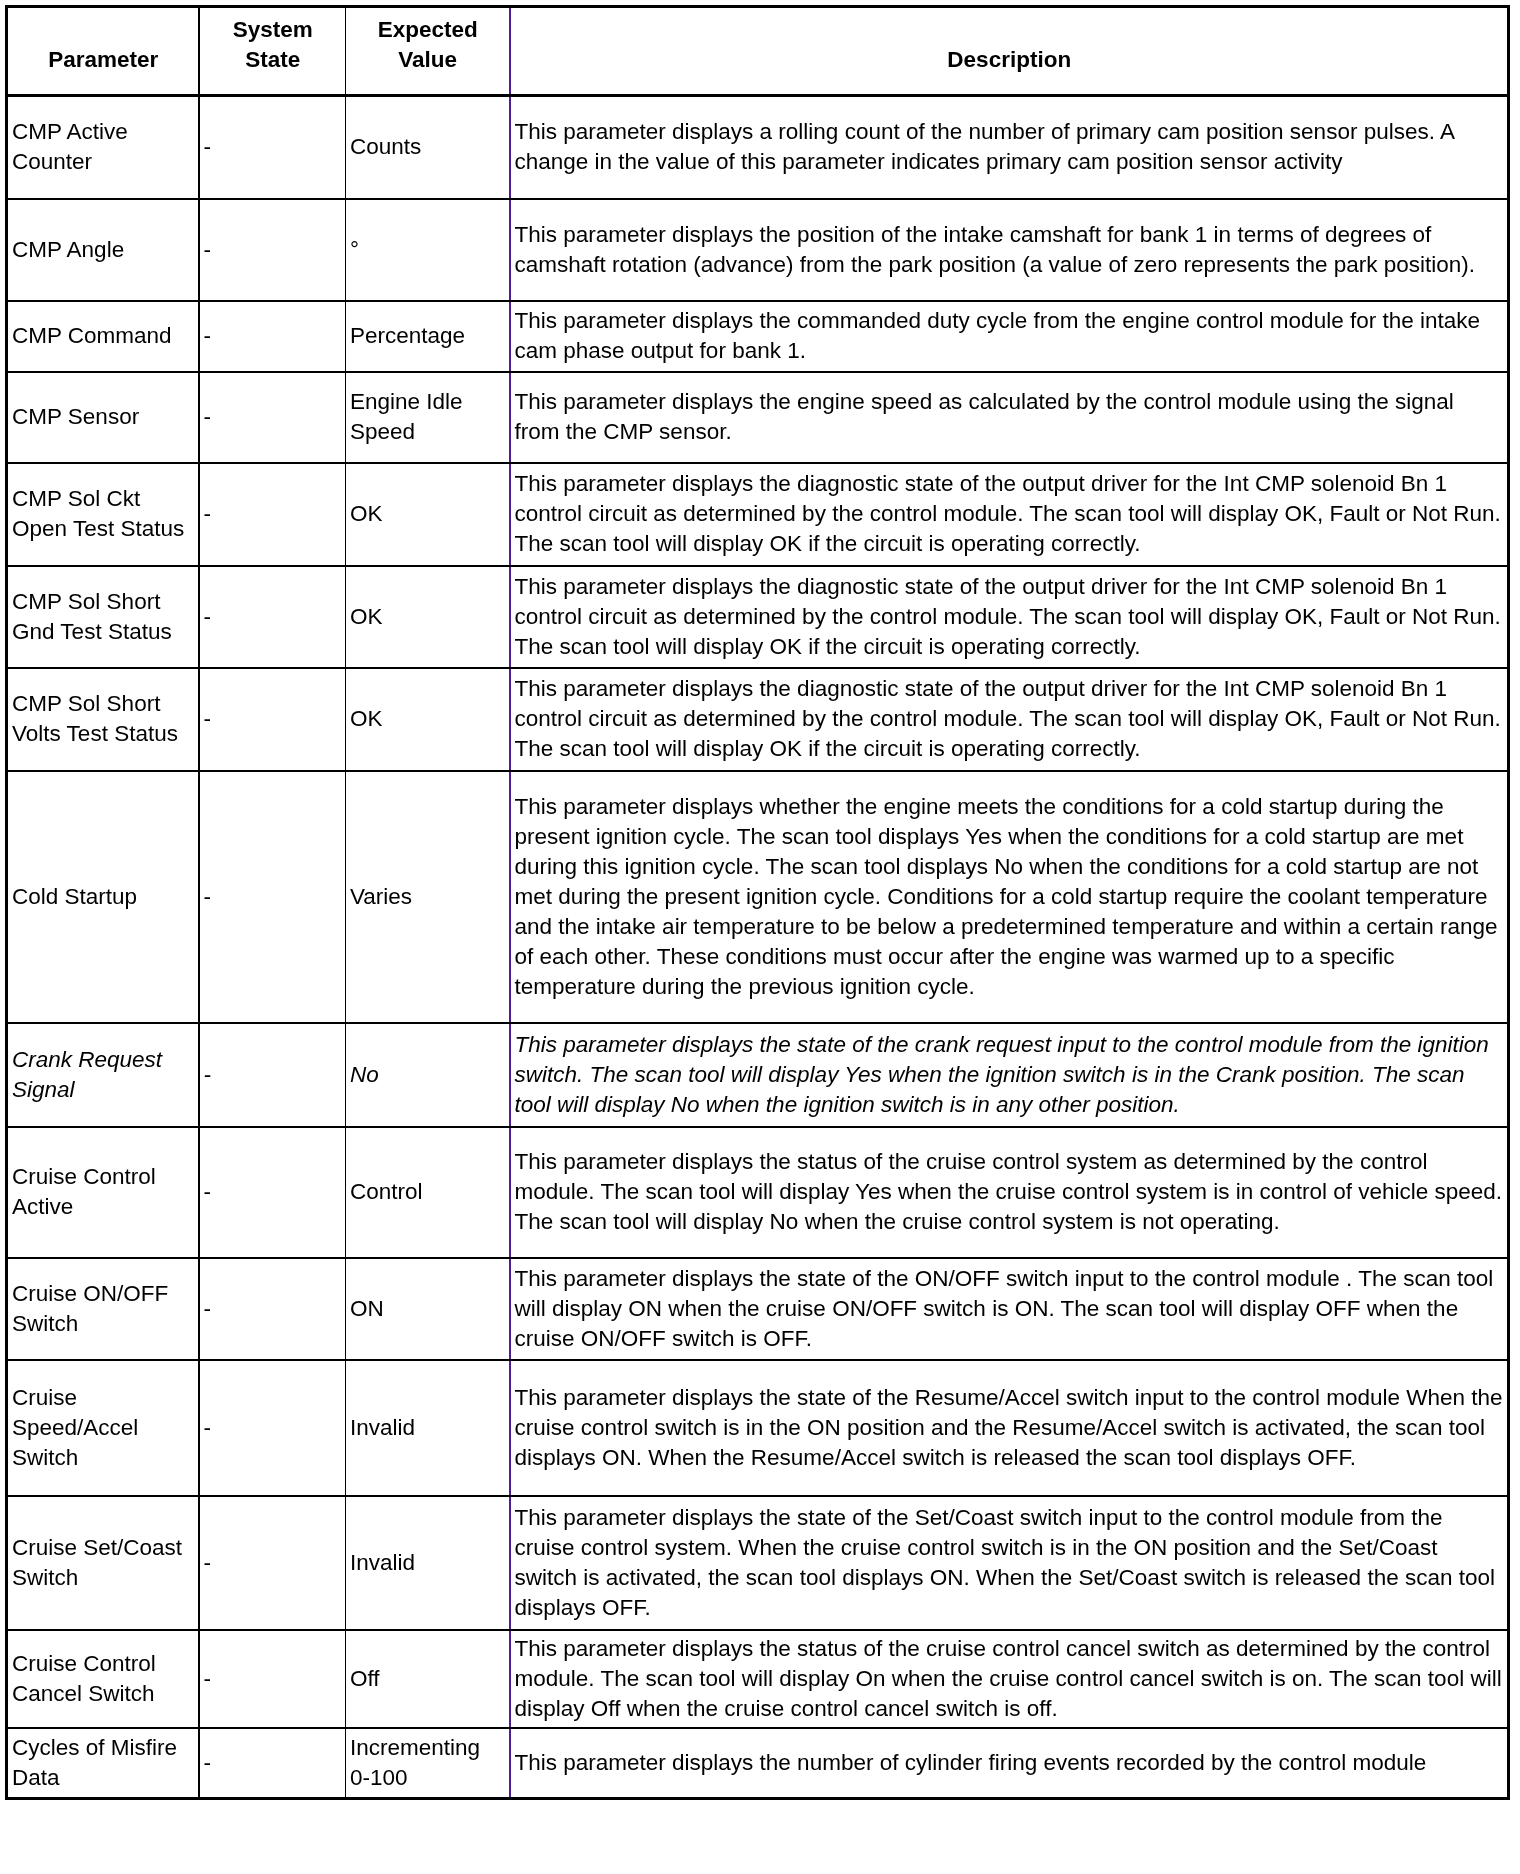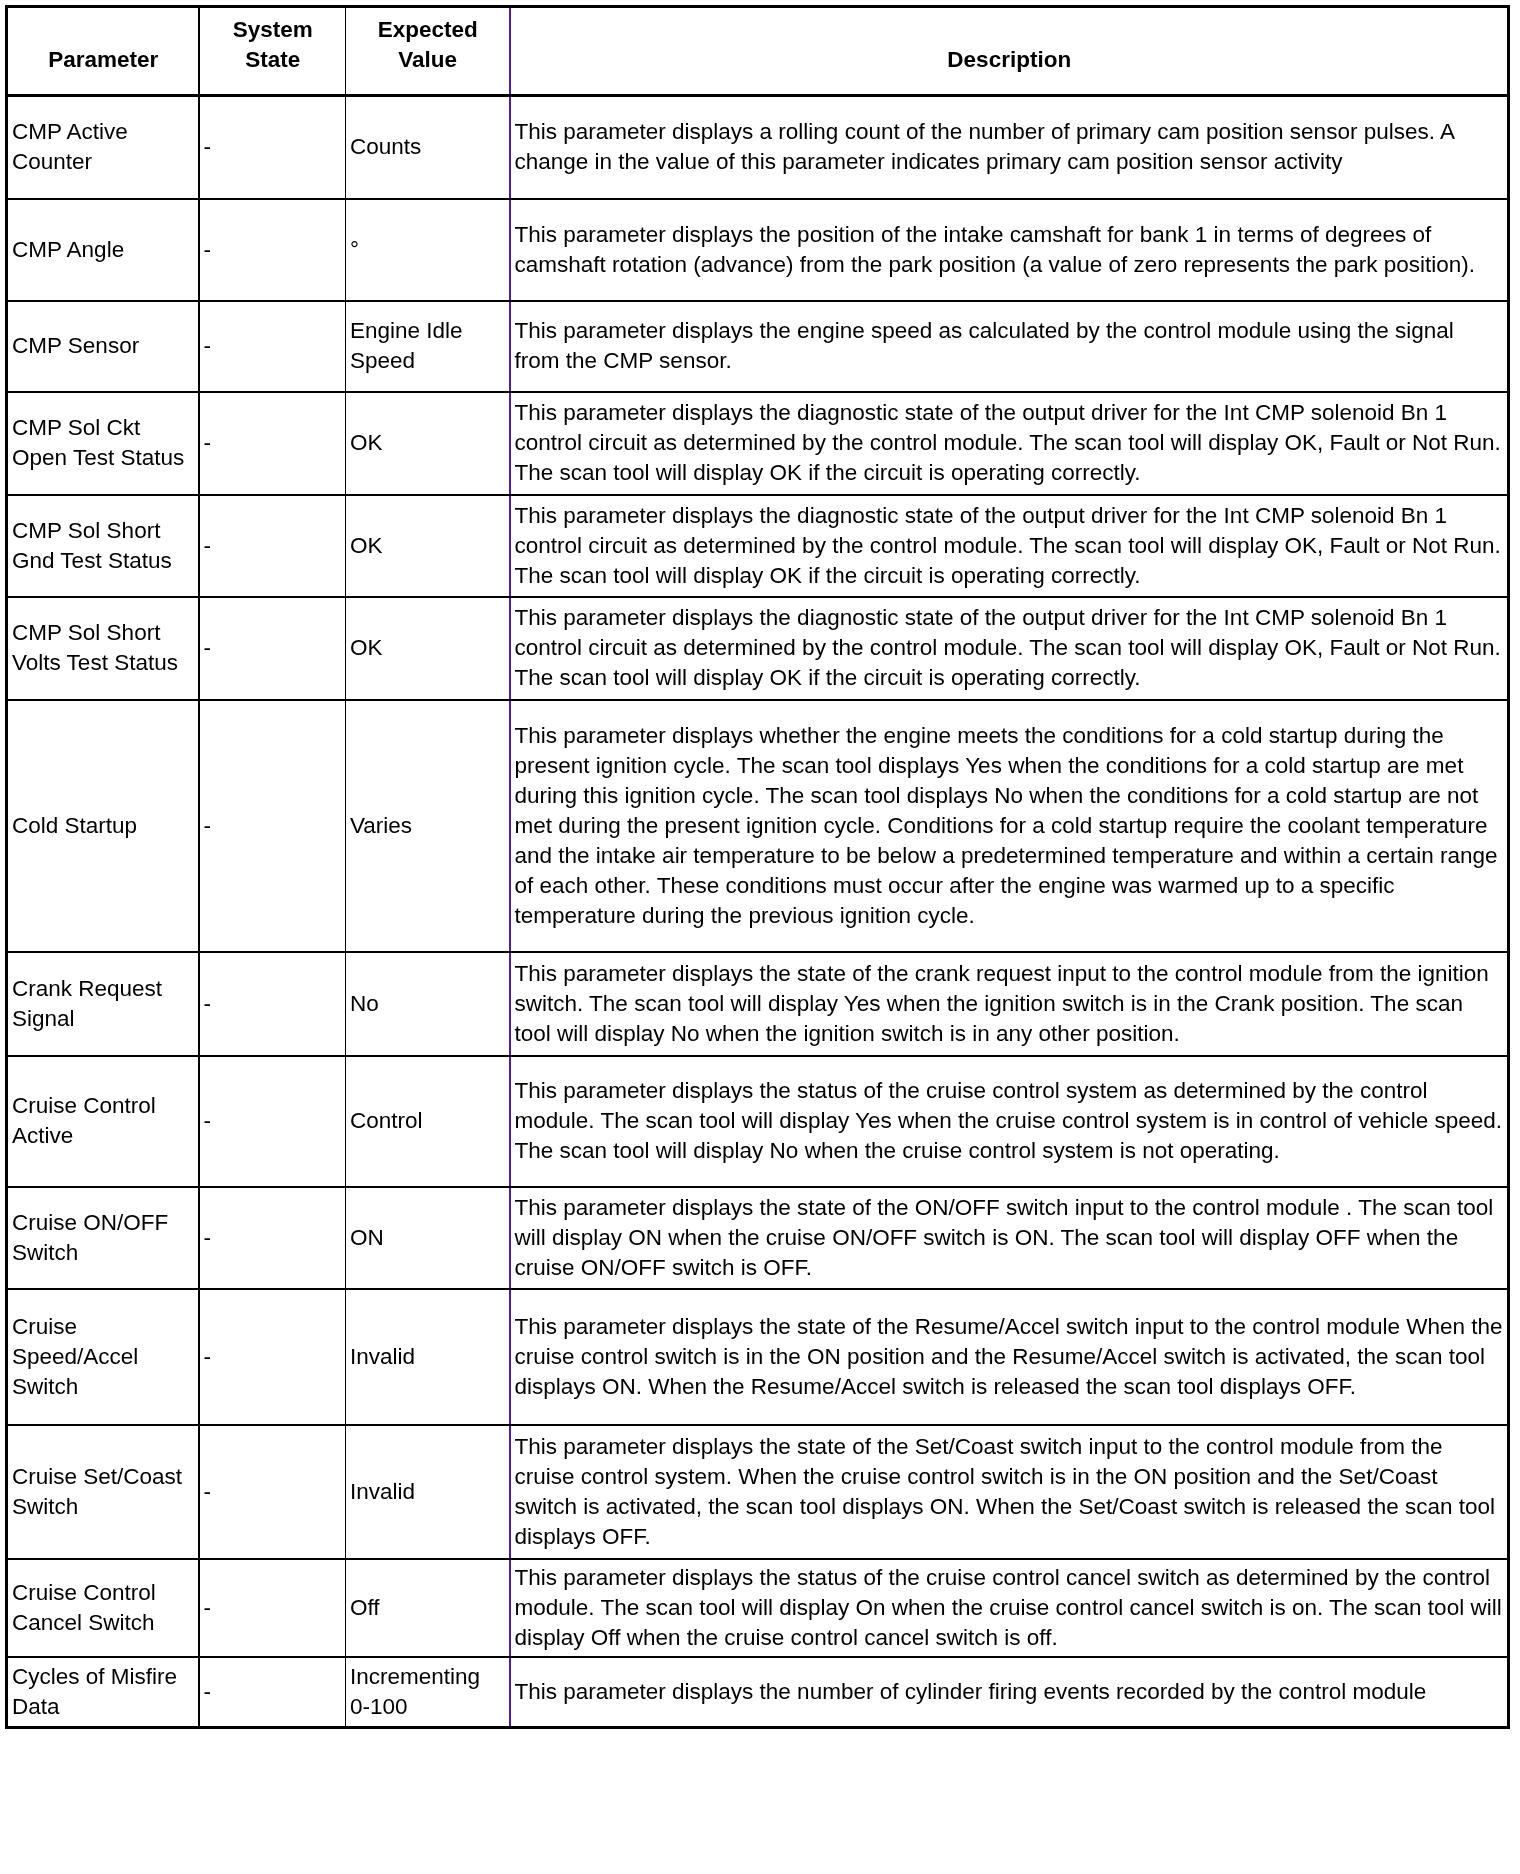--- a/index.html
+++ b/index.html
@@ -80,20 +80,26 @@
     <td class="c2">-</td>
     <td class="c3">Counts</td>
     <td class="c4 desc">This parameter displays a rolling count of the number of primary cam position sensor pulses. A change in the value of this parameter indicates primary cam position sensor activity</td>
   </tr>
       <tr class="row" style="height: 102px;">
     <td class="c1">CMP Angle</td>
     <td class="c2">-</td>
     <td class="c3">°</td>
     <td class="c4 desc">This parameter displays the position of the intake camshaft for bank 1 in terms of degrees of camshaft rotation (advance) from the park position (a value of zero represents the park position).</td>
   </tr>
+      <tr class="row" style="height: 71px;">
+    <td class="c1">CMP Command</td>
+    <td class="c2">-</td>
+    <td class="c3">Percentage</td>
+    <td class="c4 desc">This parameter displays the commanded duty cycle from the engine control module for the intake cam phase output for bank 1.</td>
+  </tr>
       <tr class="row" style="height: 91px;">
     <td class="c1">CMP Sensor</td>
     <td class="c2">-</td>
     <td class="c3">Engine Idle Speed</td>
     <td class="c4 desc">This parameter displays the engine speed as calculated by the control module using the signal from the CMP sensor.</td>
   </tr>
       <tr class="row" style="height: 103px;">
     <td class="c1">CMP Sol Ckt Open Test Status</td>
     <td class="c2">-</td>
     <td class="c3">OK</td>
@@ -110,21 +116,21 @@
     <td class="c2">-</td>
     <td class="c3">OK</td>
     <td class="c4 desc">This parameter displays the diagnostic state of the output driver for the Int CMP solenoid Bn 1 control circuit as determined by the control module. The scan tool will display OK, Fault or Not Run. The scan tool will display OK if the circuit is operating correctly.</td>
   </tr>
       <tr class="row" style="height: 252px;">
     <td class="c1">Cold Startup</td>
     <td class="c2">-</td>
     <td class="c3">Varies</td>
     <td class="c4 desc">This parameter displays whether the engine meets the conditions for a cold startup during the present ignition cycle. The scan tool displays Yes when the conditions for a cold startup are met during this ignition cycle. The scan tool displays No when the conditions for a cold startup are not met during the present ignition cycle. Conditions for a cold startup require the coolant temperature and the intake air temperature to be below a predetermined temperature and within a certain range of each other. These conditions must occur after the engine was warmed up to a specific temperature during the previous ignition cycle.</td>
   </tr>
-      <tr class="row" style="height: 104px;">
+      <tr class="row" style="height: 104px; font-style: italic;">
     <td class="c1">Crank Request Signal</td>
     <td class="c2">-</td>
     <td class="c3">No</td>
     <td class="c4 desc">This parameter displays the state of the crank request input to the control module from the ignition switch. The scan tool will display Yes when the ignition switch is in the Crank position. The scan tool will display No when the ignition switch is in any other position.</td>
   </tr>
       <tr class="row" style="height: 131px;">
     <td class="c1">Cruise Control Active</td>
     <td class="c2">-</td>
     <td class="c3">Control</td>
     <td class="c4 desc">This parameter displays the status of the cruise control system as determined by the control module. The scan tool will display Yes when the cruise control system is in control of vehicle speed. The scan tool will display No when the cruise control system is not operating.</td>

